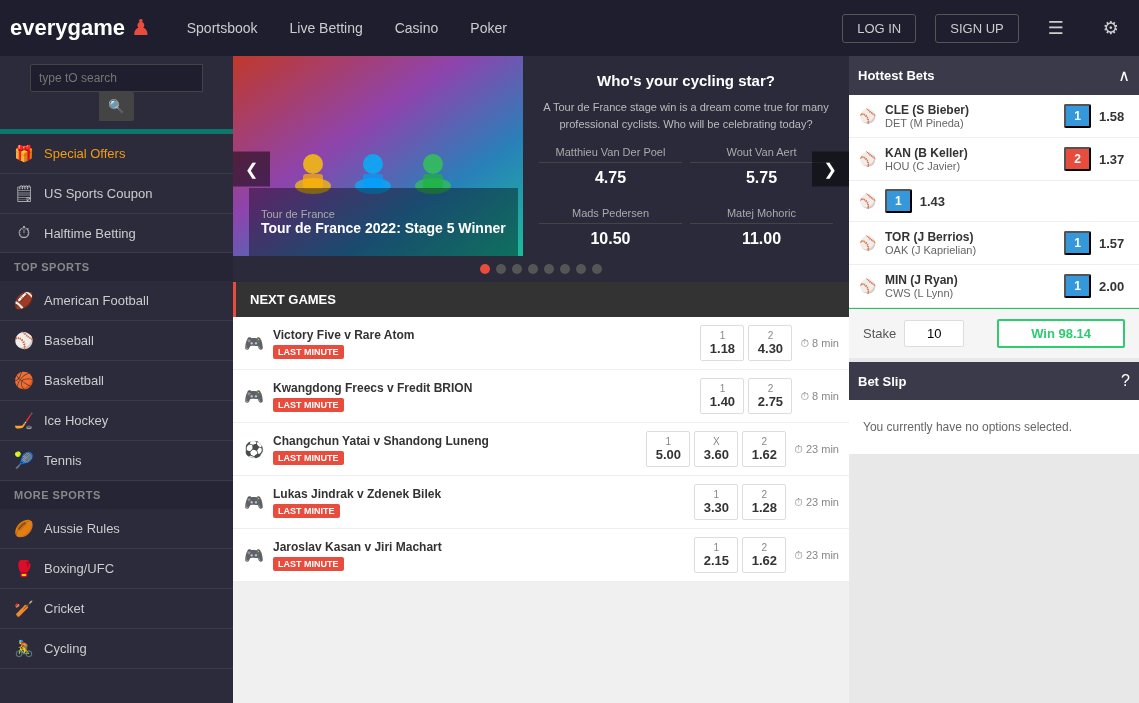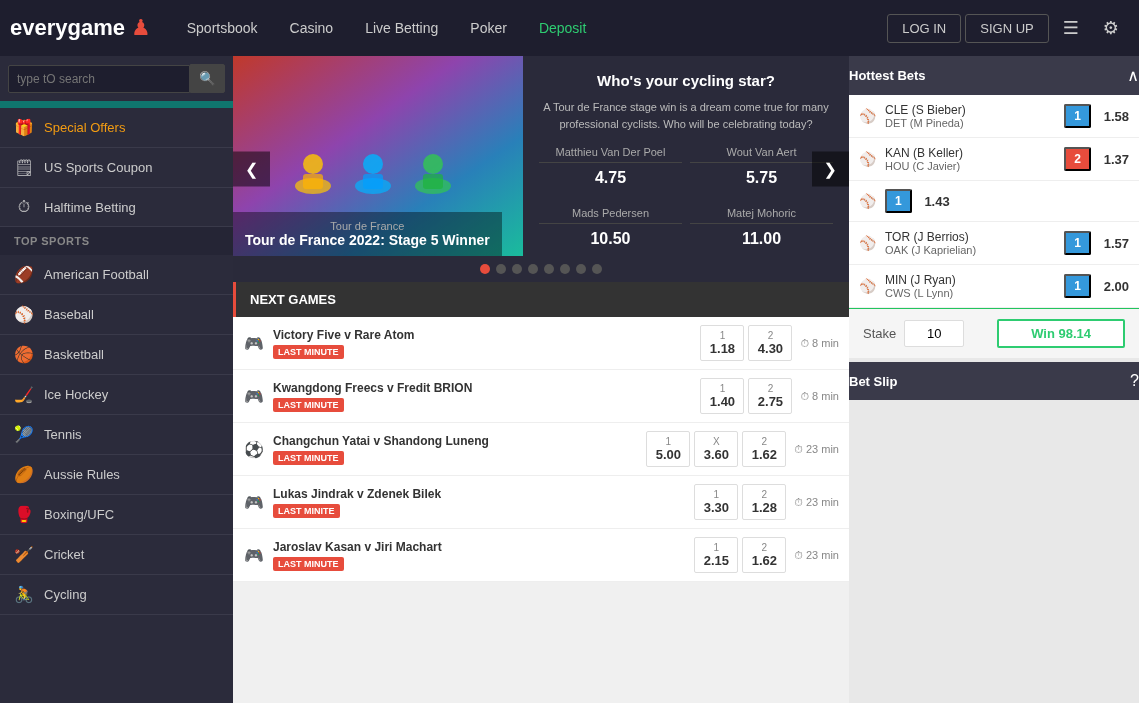--- a/index.html
+++ b/index.html
@@ -12,38 +12,39 @@
     }
     .logo { display: flex; align-items: center; gap: 6px; margin-right: 20px; }
     .logo-text { color: white; font-size: 22px; font-weight: bold; }
     .logo-icon { color: #e74c3c; font-size: 22px; }
     .nav-links { display: flex; align-items: center; gap: 0; flex: 1; }
     .nav-link {
       color: #ccc; text-decoration: none; padding: 0 16px; height: 56px;
       display: flex; align-items: center; font-size: 14px; cursor: pointer;
     }
     .nav-link.deposit { color: #2ecc71; }
-    .nav-right { display: flex; align-items: center; gap: 4px; margin-left: auto; }
+    .nav-right { display: flex; align-items: center; gap: 19px; margin-left: auto; }
     .nav-btn {
       background: transparent; border: 1px solid #555; color: #ccc;
       padding: 6px 14px; cursor: pointer; font-size: 13px; border-radius: 3px;
     }
     .nav-icon-btn {
       background: transparent; border: none; color: #ccc;
       padding: 6px 10px; cursor: pointer; font-size: 18px;
     }
 
     
     .main-layout { display: flex; height: calc(703px - 56px); }
 
     
     .sidebar { width: 233px; background: #2b2b3b; overflow-y: auto; flex-shrink: 0; }
     .search-bar {
       display: flex; align-items: center; padding: 8px;
-      border-bottom: 7px solid #0f766e;
+      border-bottom: 5px solid #0f766e;
+      flex-direction: column;
     }
     .search-input {
       flex: 1; background: #1e1e2e; border: 1px solid #444; color: #aaa;
       padding: 6px 8px; font-size: 12px; border-radius: 2px 0 0 2px; outline: none;
     }
     .search-btn {
       background: #444; border: 1px solid #444; color: #aaa; padding: 6px 8px;
       cursor: pointer; border-radius: 0 2px 2px 0;
     }
     .sidebar-item {
@@ -66,22 +67,22 @@
     .banner-img {
       width: 290px; height: 200px; background: linear-gradient(135deg, #e74c3c, #3498db, #2ecc71, #f39c12);
       position: relative; overflow: hidden; float: left;
     }
     .banner-img-cyclists {
       width: 100%; height: 100%;
       background: linear-gradient(160deg, #c0392b 0%, #8e44ad 30%, #2980b9 60%, #1abc9c 100%);
       position: relative;
     }
     .banner-text-overlay {
-      position: absolute; bottom: 0; left: 0; padding: 8px 12px;
-      color: white; background: rgba(0,0,0,0.4); text-align: center;
+      position: absolute; bottom: 0; left: 16px; padding: 20px 12px;
+      color: white; background: rgba(0,0,0,0.4);
     }
     .banner-subtitle { font-size: 11px; color: #aaa; }
     .banner-title { font-size: 14px; font-weight: bold; color: white; }
     .banner-right {
       overflow: hidden; background: #2a2a3a; color: white;
       padding: 16px; display: flex; flex-direction: column; gap: 10px;
     }
     .banner-question { font-size: 15px; font-weight: bold; text-align: center; }
     .banner-desc { font-size: 11px; color: #bbb; text-align: center; line-height: 1.5; }
     .odds-row { display: flex; gap: 8px; }
@@ -126,37 +127,37 @@
     .odds-label { font-size: 10px; color: #888; }
     .odds-number { font-size: 13px; font-weight: bold; color: #333; }
     .game-time { color: #888; font-size: 11px; flex-shrink: 0; white-space: nowrap; }
     .odds-x { display: flex; flex-direction: column; align-items: center; border: 1px solid #ddd; padding: 4px 8px; cursor: pointer; background: white; min-width: 44px; border-radius: 2px; }
 
     
     .right-panel { width: 290px; background: #e8e8e8; flex-shrink: 0; overflow-y: auto; }
     .hottest-bets { background: white; }
     .panel-header {
       display: flex; align-items: center; justify-content: space-between;
-      padding: 10px 0; background: #3a3a4a; color: white; font-size: 13px; font-weight: bold;
+      padding: 10px 9px; background: #3a3a4a; color: white; font-size: 13px; font-weight: bold;
     }
     .panel-header-collapse { background: none; border: none; color: white; cursor: pointer; font-size: 16px; }
     .bet-row {
       display: flex; align-items: center; padding: 8px 10px;
       border-bottom: 1px solid #eee; gap: 8px;
     }
     .bet-sport-icon { color: #888; font-size: 14px; width: 18px; }
     .bet-teams { flex: 1; }
-    .bet-team1 { font-size: 12px; font-weight: normal; color: #333; }
+    .bet-team1 { font-size: 12px; font-weight: bold; color: #333; }
     .bet-team2 { font-size: 11px; color: #666; }
     .bet-pick {
       background: #3498db; color: white; padding: 3px 8px;
       font-size: 12px; font-weight: bold; border-radius: 2px; cursor: pointer;
     }
     .bet-pick.pick-2 { background: #e74c3c; }
-    .bet-odds { font-size: 13px; font-weight: bold; color: #333; min-width: 30px; text-align: right; }
+    .bet-odds { font-size: 13px; font-weight: bold; color: #333; min-width: 30px; text-align: left; }
     .stake-row {
       display: flex; align-items: center; gap: 8px; padding: 10px 14px;
       background: #f5f5f5; border-top: 1px solid #22c55e;
     }
     .stake-label { font-size: 13px; color: #555; }
     .stake-input {
       border: 1px solid #ddd; padding: 5px 8px; font-size: 13px;
       width: 60px; text-align: center; border-radius: 2px;
     }
     .win-btn {
@@ -170,24 +171,23 @@
 </head>
 <body>
 
 <nav class="topnav">
   <div class="logo">
     <span class="logo-text">everygame</span>
     <span class="logo-icon">♟</span>
   </div>
   <div class="nav-links">
     <a class="nav-link">Sportsbook</a>
+    <a class="nav-link">Live Betting</a>
     <a class="nav-link">Casino</a>
-    <a class="nav-link">Live Betting</a>
     <a class="nav-link">Poker</a>
-    <a class="nav-link deposit">Deposit</a>
   </div>
   <div class="nav-right">
     <button class="nav-btn">LOG IN</button>
     <button class="nav-btn">SIGN UP</button>
     <button class="nav-icon-btn">☰</button>
     <button class="nav-icon-btn">⚙</button>
   </div>
 </nav>
 
 <div class="main-layout">
@@ -227,20 +227,21 @@
     </div>
     <div class="sidebar-item">
       <span class="sidebar-icon">🏒</span>
       <span class="sidebar-label">Ice Hockey</span>
     </div>
     <div class="sidebar-item">
       <span class="sidebar-icon">🎾</span>
       <span class="sidebar-label">Tennis</span>
     </div>
 
+    <div class="section-header">MORE SPORTS</div>
 
     <div class="sidebar-item">
       <span class="sidebar-icon">🏉</span>
       <span class="sidebar-label">Aussie Rules</span>
     </div>
     <div class="sidebar-item">
       <span class="sidebar-icon">🥊</span>
       <span class="sidebar-label">Boxing/UFC</span>
     </div>
     <div class="sidebar-item">
@@ -488,16 +489,17 @@
         <input class="stake-input" type="text" value="10" style="">
         <button class="win-btn">Win 98.14</button>
       </div>
     </div>
 
     <div class="bet-slip-section">
       <div class="panel-header">
         <span>Bet Slip</span>
         <button class="panel-header-collapse">?</button>
       </div>
+      <div class="bet-slip-empty">You currently have no options selected.</div>
     </div>
   </aside>
 
 </div>
 
 </body></html>

